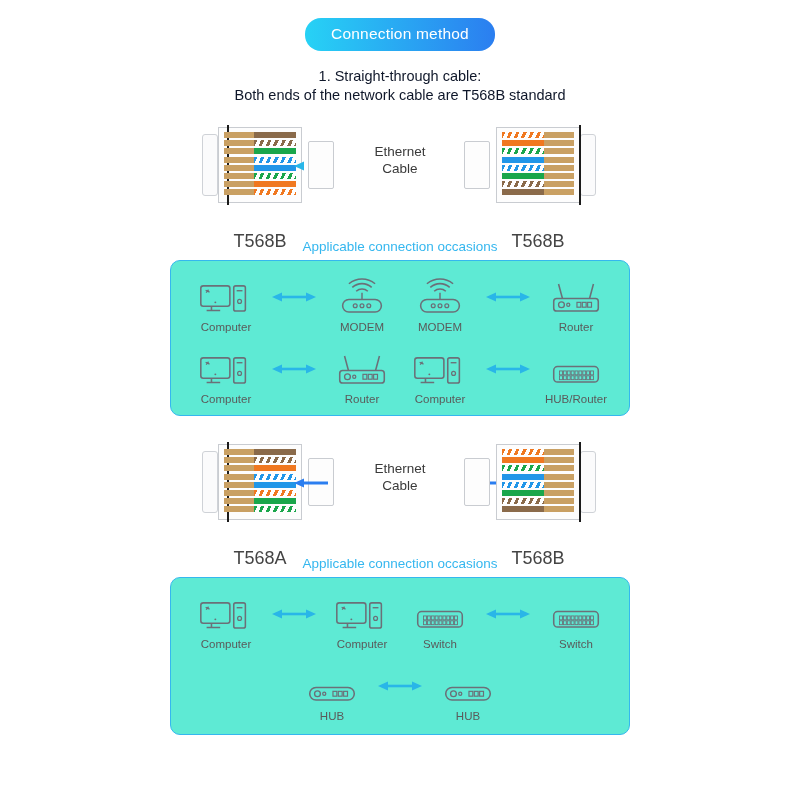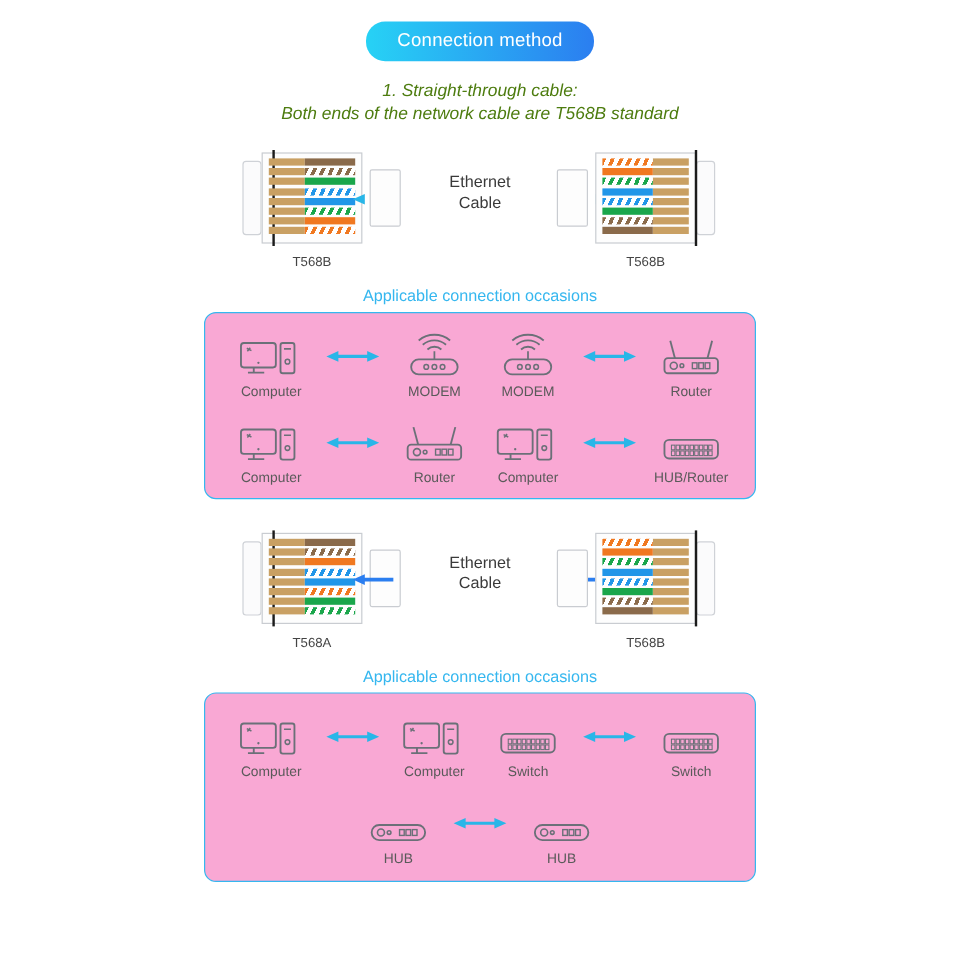--- a/index.html
+++ b/index.html
@@ -22,24 +22,23 @@
     background: linear-gradient(90deg, #27d2f5 0%, #2b7ef0 100%);
     color: #fff;
     font-size: 15.5px;
     letter-spacing: .2px;
   }
 
   
   .sec-title {
     text-align: center;
     font-size: 14.5px;
-    color: #4d7c0f;
+    color: #0f172a;
     line-height: 19px;
     margin-top: 16px;
-    font-style: italic;
   }
   .sec-title div { white-space: nowrap; }
 
   
   .conn-row {
     position: relative;
     height: 108px;
     margin-top: 14px;
   }
   .plug {
@@ -104,23 +103,23 @@
   .wire .colorpart {
     position: absolute; top: 0; height: 6px;
   }
   .plug.left  .wire .solidpart { left: 0;  width: 30px; }
   .plug.left  .wire .colorpart { left: 30px; width: 42px; }
   .plug.right .wire .solidpart { left: 42px; width: 30px; }
   .plug.right .wire .colorpart { left: 0;  width: 42px; }
 
   .plug-label {
     position: absolute;
-    top: 94px; left: 0; width: 120px;
+    top: 112px; left: 0; width: 120px;
     text-align: center;
-    font-size: 11px;
+    font-size: 18px;
     color: #444;
   }
 
   
   .eth {
     position: absolute;
     left: 330px; top: 24px;
     width: 140px;
     text-align: center;
   }
@@ -139,21 +138,21 @@
     text-align: center;
     color: #35b7ef;
     font-size: 13.5px;
     margin-top: 12px;
   }
   .occ-box {
     margin: 6px auto 0;
     width: 460px;
     border: 1.5px solid #35b7ef;
     border-radius: 10px;
-    background: #f9a8d4;
+    background: #5eead4;
     padding: 14px 16px 10px;
   }
   .occ-box.tall { padding-bottom: 12px; }
   .occ-row {
     display: flex;
     justify-content: space-around;
     align-items: flex-start;
   }
   .occ-row + .occ-row { margin-top: 14px; }
   .pair {

